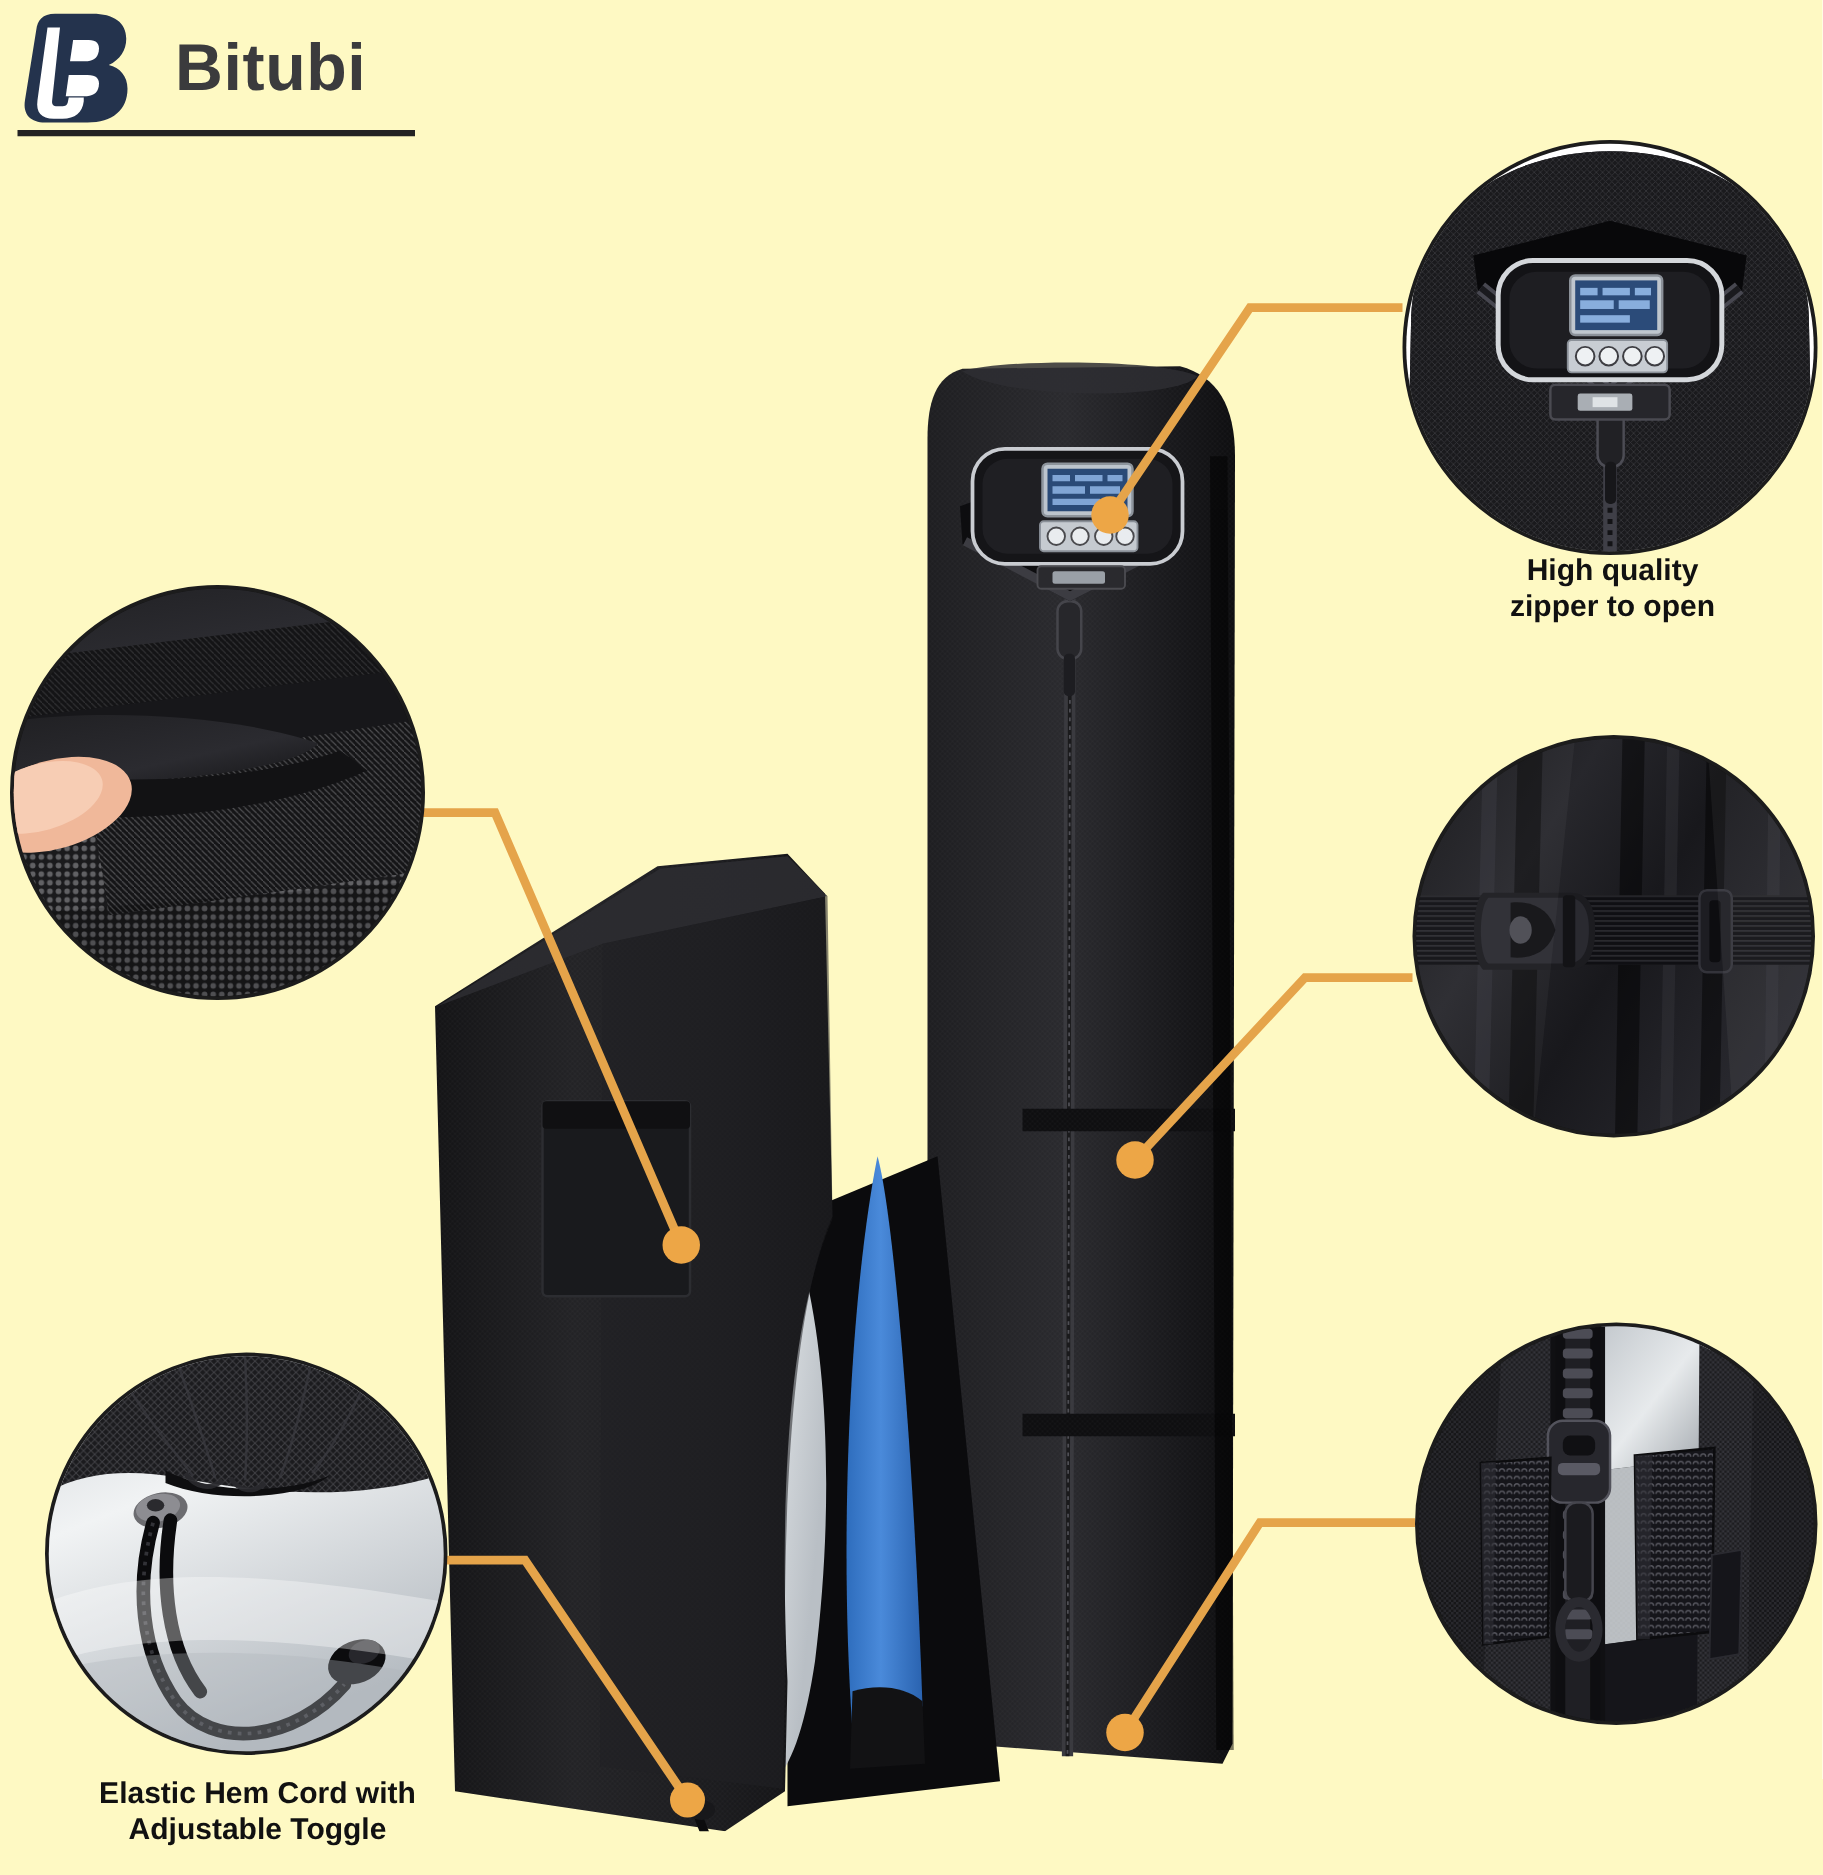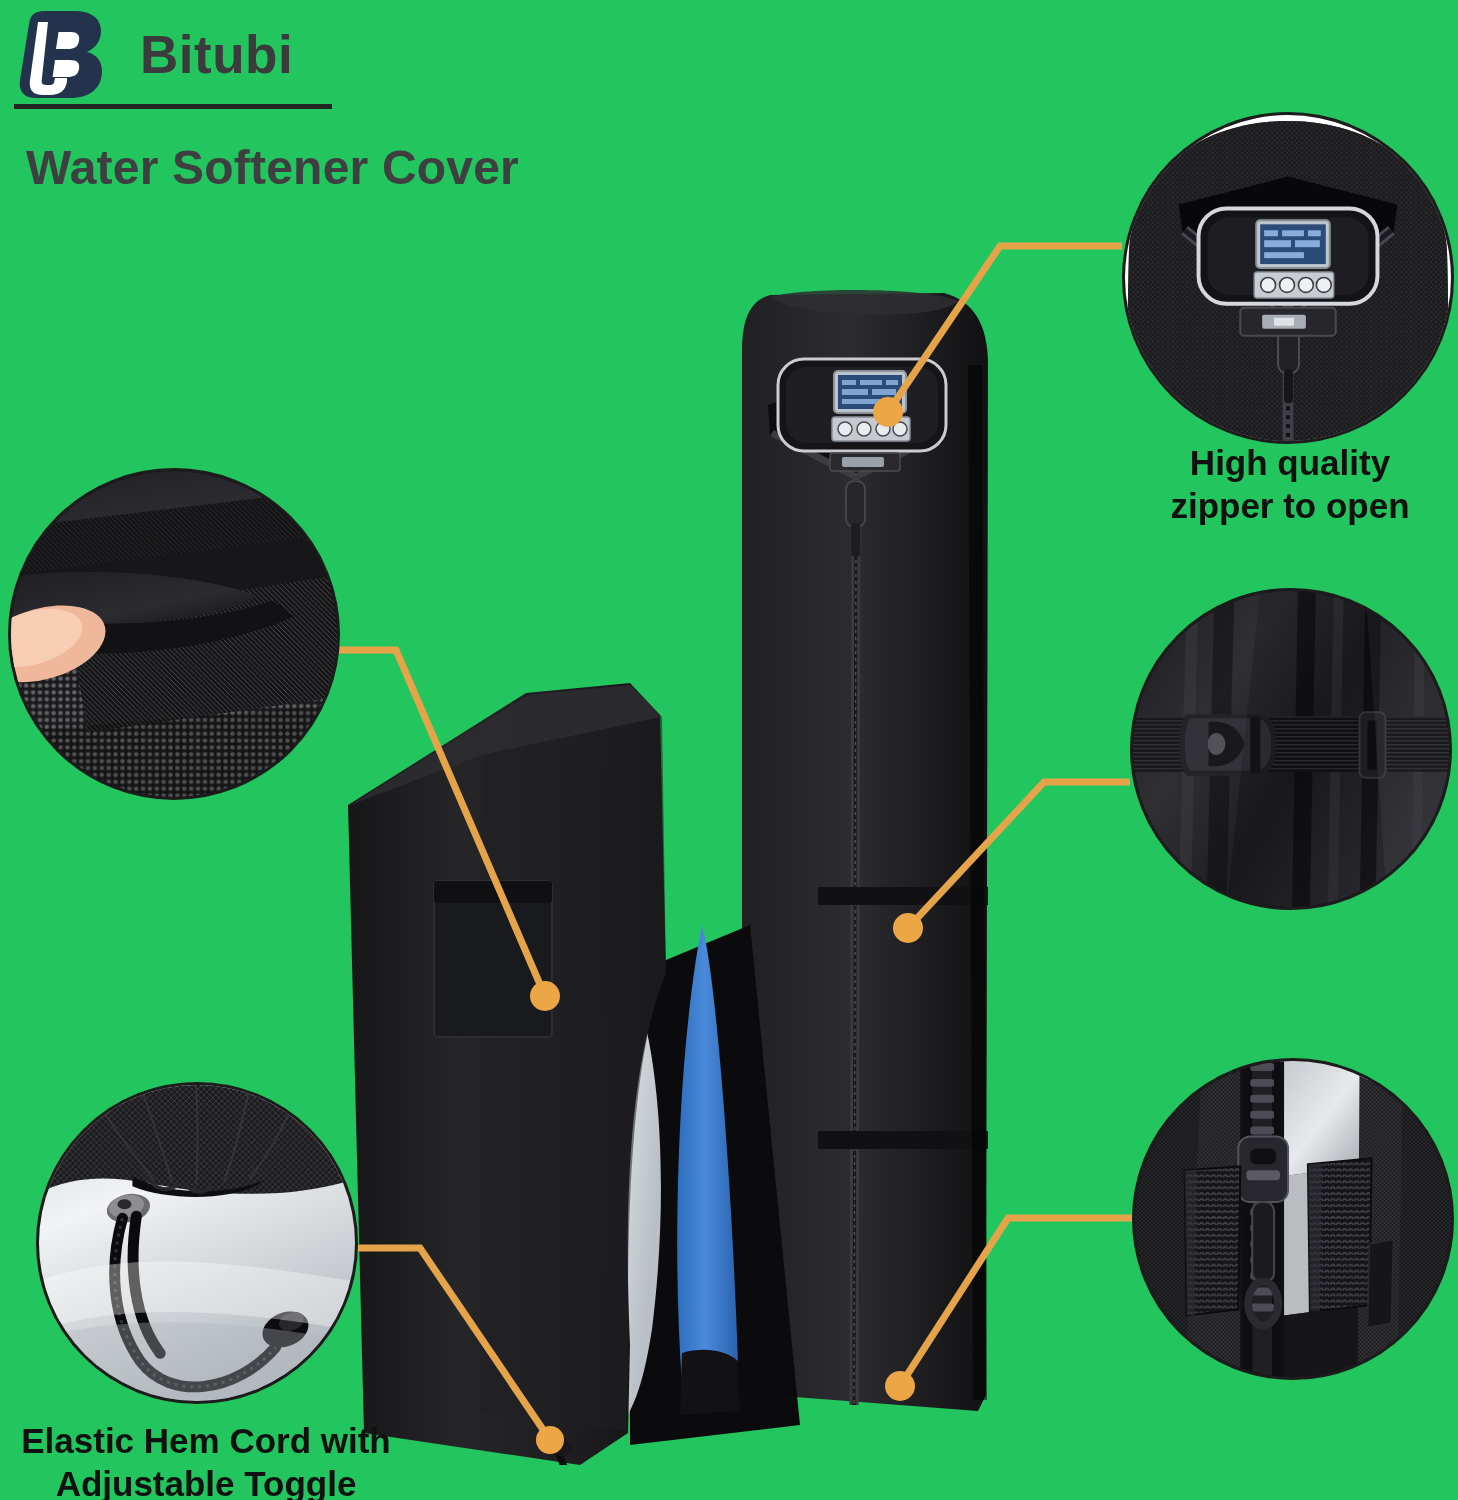--- a/index.html
+++ b/index.html
@@ -2,21 +2,21 @@
 <html><head>
 <meta charset="utf-8">
 <style>
   * { box-sizing: border-box; margin: 0; padding: 0; }
   html, body {
     width: 1458px; height: 1500px;
     background: #ffffff;
     font-family: "Liberation Sans", sans-serif;
     overflow: hidden;
   }
-  .page { position: relative; width: 1458px; height: 1500px; background:#22c55e; }
+  .page { position: relative; width: 1458px; height: 1500px; background:#fef9c3; }
 
   
   .brand-row {
     position: absolute; left: 14px; top: 8px;
     display: flex; align-items: center; gap: 30px;
   }
   .logo-mark { width: 96px; height: 92px; display:block; }
   .brand-name {
     font-size: 53px; font-weight: 700; color: #3b3b3d;
     letter-spacing: .5px; line-height: 1;
@@ -42,21 +42,21 @@
     position: absolute;
     border-radius: 50%;
     overflow: hidden;
     border: 3px solid #1c1c1c;
     background: #111;
   }
   .inset .art { position:absolute; inset:-2px; }
 
   .caption {
     position: absolute;
-    font-size: 35px; font-weight: 700; color: #111;
+    font-size: 24px; font-weight: 700; color: #111;
     line-height: 1.22; text-align: center;
     white-space: pre-line;
   }
 
   
   #inset-vents   { left: 8px;    top: 468px;  width: 332px; height: 332px; }
   #cap-vents     { left: 8px;    top: 820px;  width: 332px; }
 
   #inset-hem     { left: 36px;   top: 1082px; width: 322px; height: 322px; }
   #cap-hem       { left: -4px;   top: 1420px; width: 420px; }
@@ -93,21 +93,20 @@
                C40 76 38.6 77 35 77 L32 77 C28.4 77 27.2 75.6 27.8 71.6 Z" fill="#ffffff"></path>
       <path d="M55 16 L44 16 L40 44 L55 44 C63 44 67 41 68 34 C69 26 64 16 55 16 Z" fill="#ffffff" opacity="0"></path>
       <path d="M47 14 L37 72 L60 72 C72 72 79 66 79 56 C79 49 75 45 68 44
                C75 42 79 36 79 29 C79 19 72 14 60 14 Z" fill="#ffffff" opacity="0"></path>
       <path d="M44.5 24 L57 24 C63 24 66 27 65 33 C64 39 60 41 54 41 L42 41 Z" fill="#ffffff"></path>
       <path d="M41 52 L56 52 C63 52 66 55 65 61 C64 67 60 69 53 69 L38.6 69 Z" fill="#ffffff"></path>
     </svg>
     <div class="brand-name">Bitubi</div>
   </div>
   <div class="brand-rule"></div>
-  <div class="subtitle">Water Softener Cover</div>
 
   <svg class="product" viewBox="0 0 700 1180">
     <defs>
       <linearGradient id="gBody" x1="0" y1="0" x2="1" y2="0">
         <stop offset="0" stop-color="#141416"></stop>
         <stop offset=".35" stop-color="#232326"></stop>
         <stop offset=".72" stop-color="#1b1b1e"></stop>
         <stop offset="1" stop-color="#101012"></stop>
       </linearGradient>
       <linearGradient id="gTower" x1="0" y1="0" x2="1" y2="0">

